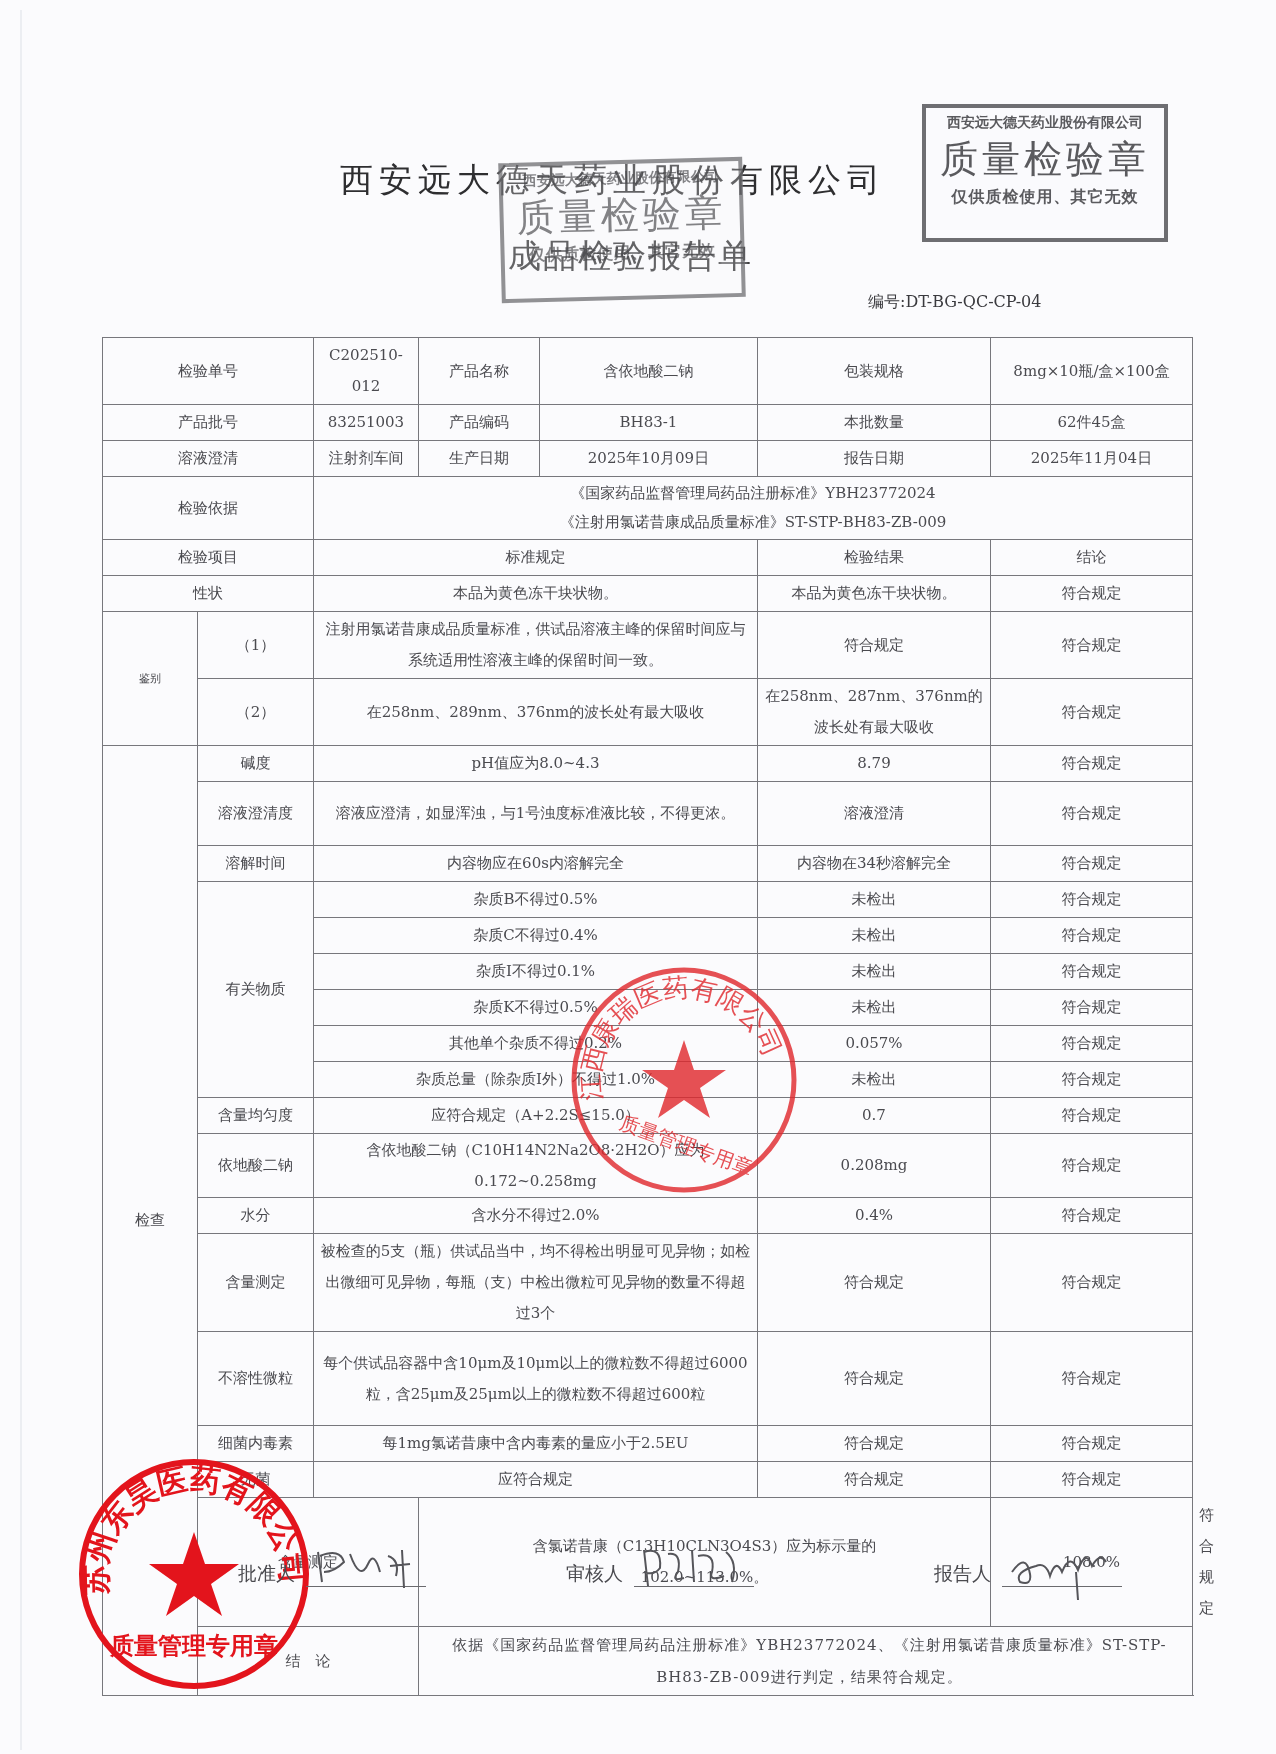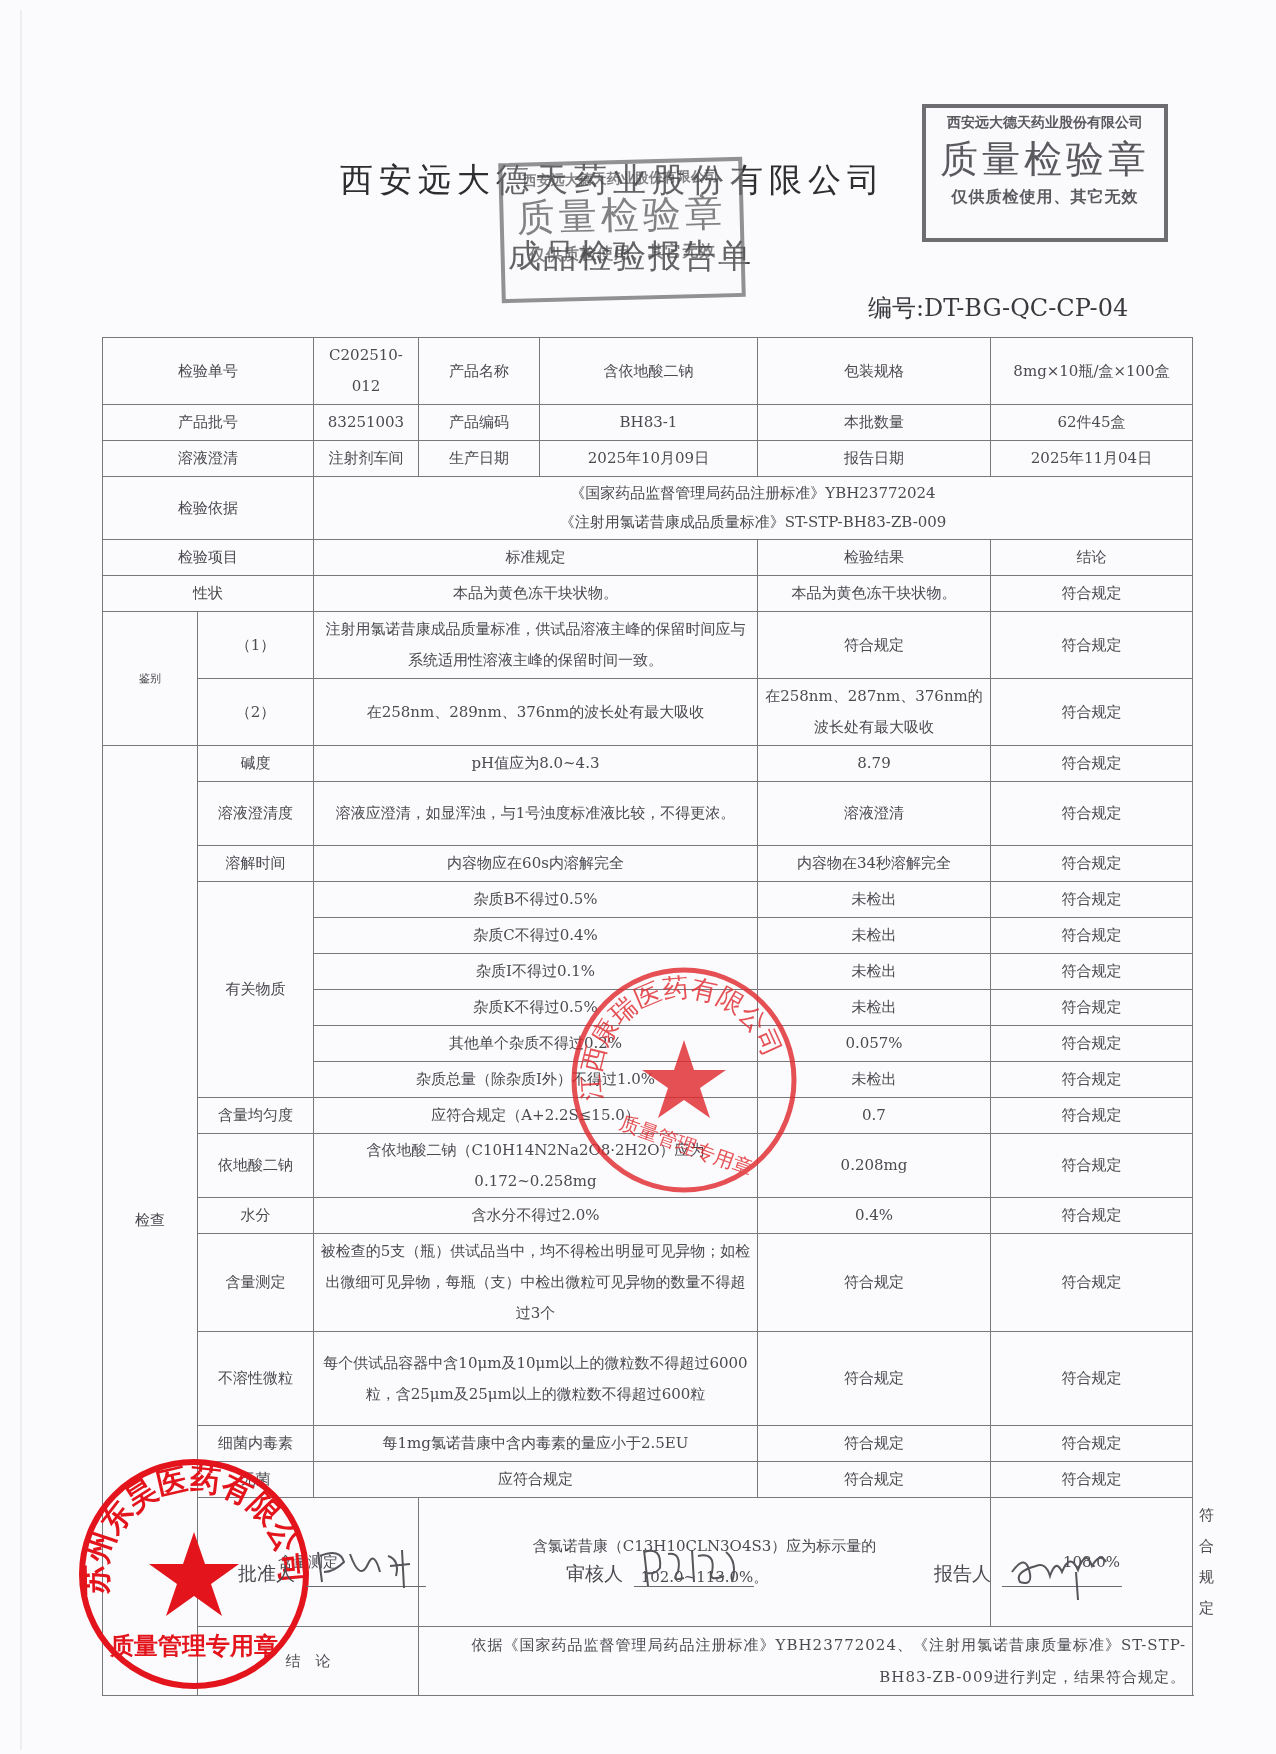--- a/index.html
+++ b/index.html
@@ -11,41 +11,41 @@
   }
   .scan-edge { position:absolute; left:20px; top:10px; width:2px; height:1740px; background:#eceef2; }
   .company-title {
     position:absolute; left:340px; top:158px; font-size:33px; letter-spacing:6px; color:#2e2e30;
     white-space:nowrap;
   }
   .report-title {
     position:absolute; left:508px; top:234px; font-size:33px; letter-spacing:2px; color:#2e2e30;
   }
   .doc-number {
-    position:absolute; left:868px; top:292px; font-size:24px; color:#3a3a3e;
+    position:absolute; left:868px; top:292px; font-size:16px; color:#3a3a3e;
   }
   .stamp-rect {
     position:absolute; border:4px solid #6e6e72; background:rgba(250,250,252,0.35);
     text-align:center; color:#5a5a5e; box-sizing:border-box;
   }
   .stamp-rect .s-top { font-size:14px; font-weight:bold; margin-top:6px; letter-spacing:0; white-space:nowrap; }
   .stamp-rect .s-mid { font-size:38px; letter-spacing:4px; margin-top:2px; }
   .stamp-rect .s-bot { font-size:16px; font-weight:bold; margin-top:2px; letter-spacing:1px; }
   .stamp-rect.center { opacity:0.75; }
 
   table.report {
     position:absolute; left:102px; top:337px; width:1090px;
     border-collapse:collapse; table-layout:fixed; font-size:15px;
   }
   table.report td {
     border:1.5px solid #77777c; text-align:center; vertical-align:middle;
     padding:2px 6px; line-height:31px; color:#4a4a4f;
   }
   table.report td.left { text-align:center; }
-  table.report td.conclusion-text { text-align:right; letter-spacing:1px; line-height:32px; padding-left:14px; }
+  table.report td.conclusion-text { text-align:center; letter-spacing:1px; line-height:32px; padding-left:14px; }
 
   .signatures { position:absolute; top:1560px; left:0; width:1276px; height:70px; font-size:19px; color:#4a4a4f; }
   .sig { position:absolute; white-space:nowrap;font-family:Liberation Mono, monospace; }
   .sig .label { display:inline-block; }
   .sig .line { display:inline-block; width:120px; border-bottom:1.5px solid #6a6a6e; height:26px; vertical-align:bottom; position:relative; }
   .sig .line svg { position:absolute; left:4px; top:-18px; }
 
   .red-stamp { position:absolute; }
 </style>
 </head>

